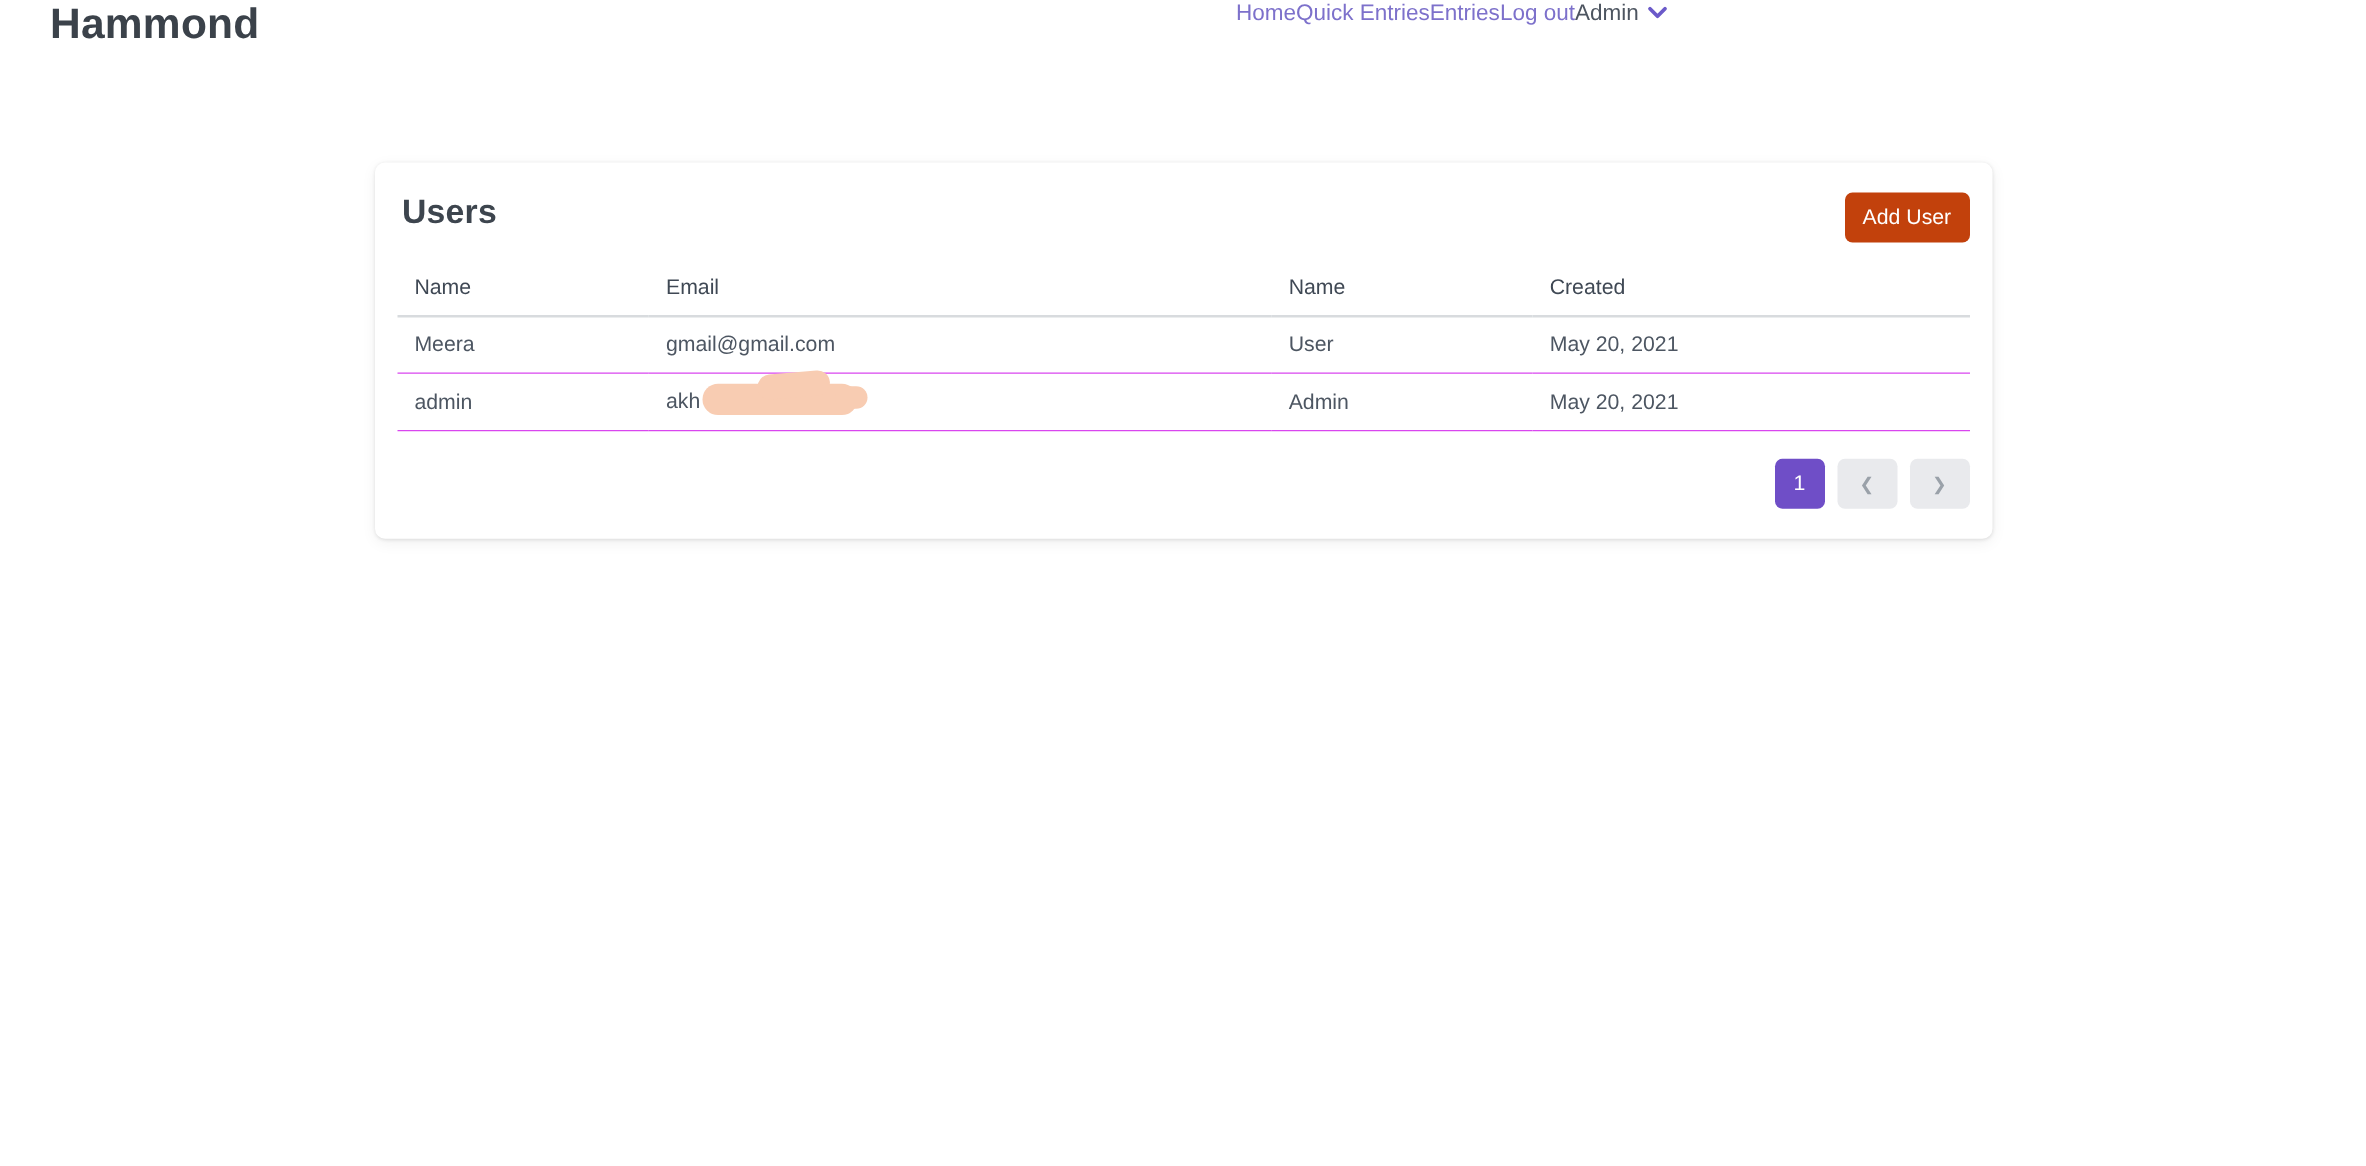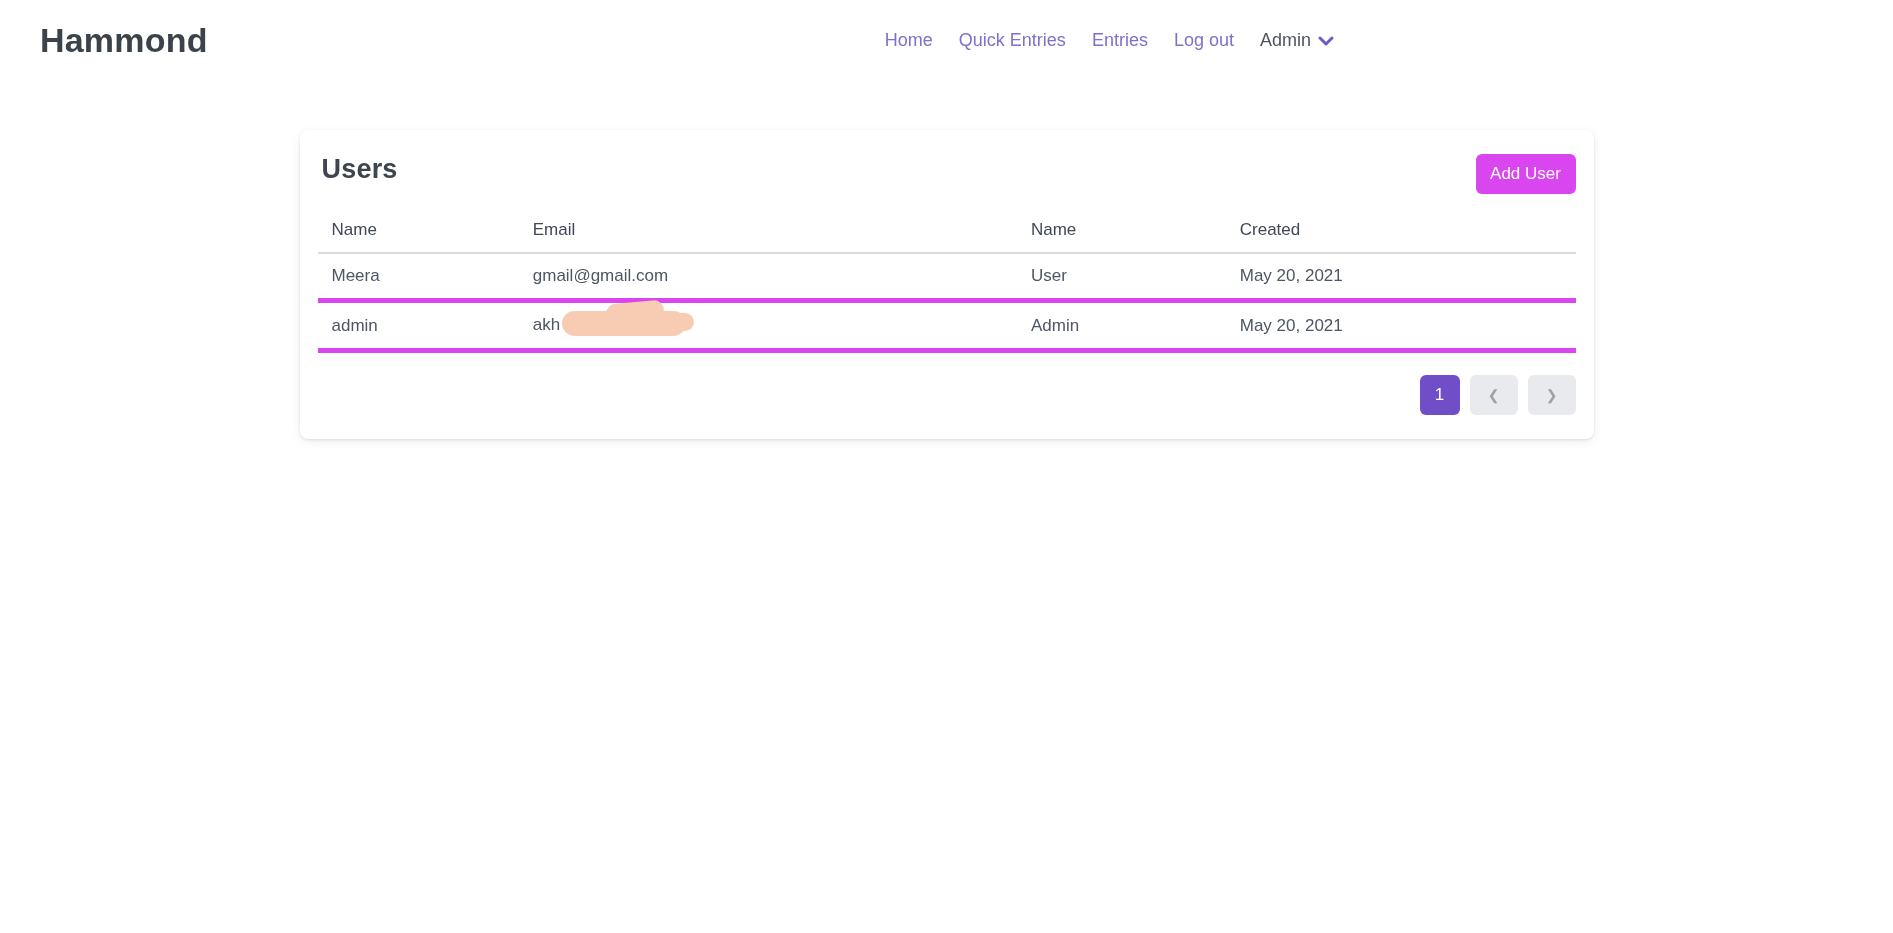--- a/index.html
+++ b/index.html
@@ -5,26 +5,26 @@
   * { margin: 0; padding: 0; box-sizing: border-box; }
   html, body { width: 1893px; height: 933px; background: #ffffff; }
   body {
     font-family: "Liberation Sans", "DejaVu Sans", sans-serif;
     color: #4d5662;
     overflow: hidden;
   }
   .container { width: 1294px; margin: 0 auto; }
 
   
-  .header { height: 80px; display: flex; align-items: center; justify-content: space-between; margin-left: 40px; }
+  .header { height: 80px; display: flex; align-items: flex-start; justify-content: space-between; margin-left: 40px; }
   .brand {
     font-size: 34px; font-weight: 800; color: #3b424a;
     letter-spacing: 0.2px; text-decoration: none; cursor: pointer;
   }
-  .nav { display: flex; align-items: center; gap: 26px; }
+  .nav { display: flex; align-items: center; }
   .nav a {
     font-size: 18px; color: #7d71cb; text-decoration: none; cursor: pointer;
   }
   .user-menu { display: flex; align-items: center; gap: 7px; cursor: pointer; }
   .user-menu .user-label { font-size: 18px; color: #4d5560; }
   .chevron-svg { display: inline-block; margin-top: 3px; }
 
   
   .card {
     margin-top: 50px;
@@ -33,36 +33,36 @@
     box-shadow: 0 1px 3px rgba(0,0,0,0.10), 0 3px 12px rgba(0,0,0,0.06);
     padding: 18px 18px 24px 18px;
     min-height: 295px;
   }
   .card-header {
     display: flex; align-items: flex-start; justify-content: space-between;
     padding: 6px 0 14px 4px;
   }
   .card-title { font-size: 27px; font-weight: 700; color: #3d454e; letter-spacing: 0.2px; }
   .btn-primary {
-    background: #d946ef; color: #ffffff; border: none; border-radius: 6px;
+    background: #c2410c; color: #ffffff; border: none; border-radius: 6px;
     width: 100px; height: 40px; font-size: 17px;
     font-family: "Liberation Sans", sans-serif; cursor: pointer;
   }
 
   
   table { width: 100%; border-collapse: collapse; }
   col.c-name { width: 16%; } col.c-email { width: 39.6%; }
   col.c-role { width: 16.6%; } col.c-created { width: 27.8%; }
   th {
     text-align: left; font-size: 17px; font-weight: 400; color: #3f4854;
     padding: 12px 14px; border-bottom: 2px solid #d8dbde;
   }
   td {
     font-size: 17px; color: #4d5662;
-    padding: 12px 14px; border-bottom: 5px solid #d946ef;
+    padding: 12px 14px; border-bottom: 1px solid #d946ef;
     height: 42px; vertical-align: middle;
   }
 
   
   .redaction {
     position: relative; display: inline-block; vertical-align: middle;
     width: 124px; height: 25px; margin-left: 2px; margin-top: -4px;
     background: #f8ccb2; border-radius: 13px;
   }
   .redaction::before {

